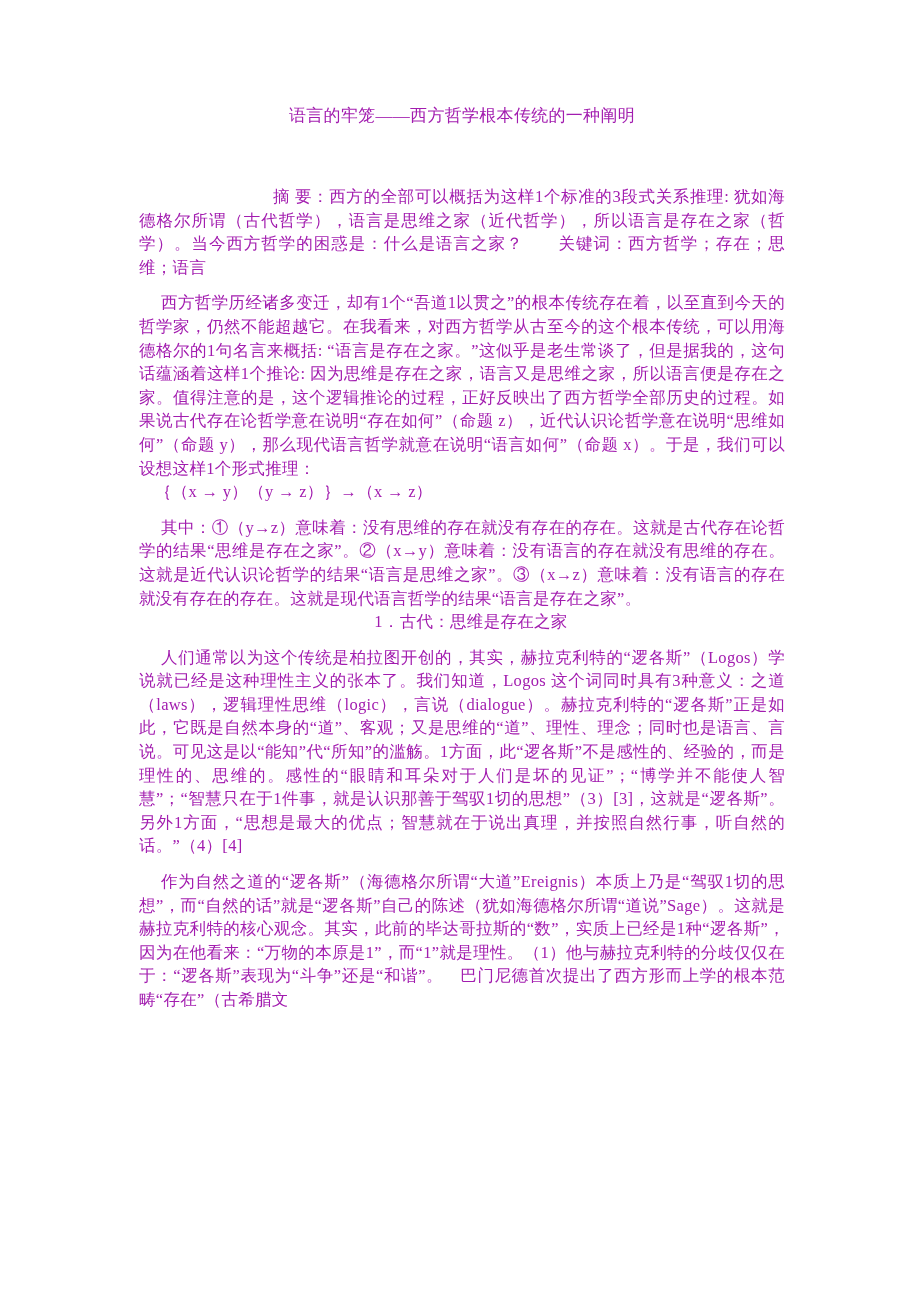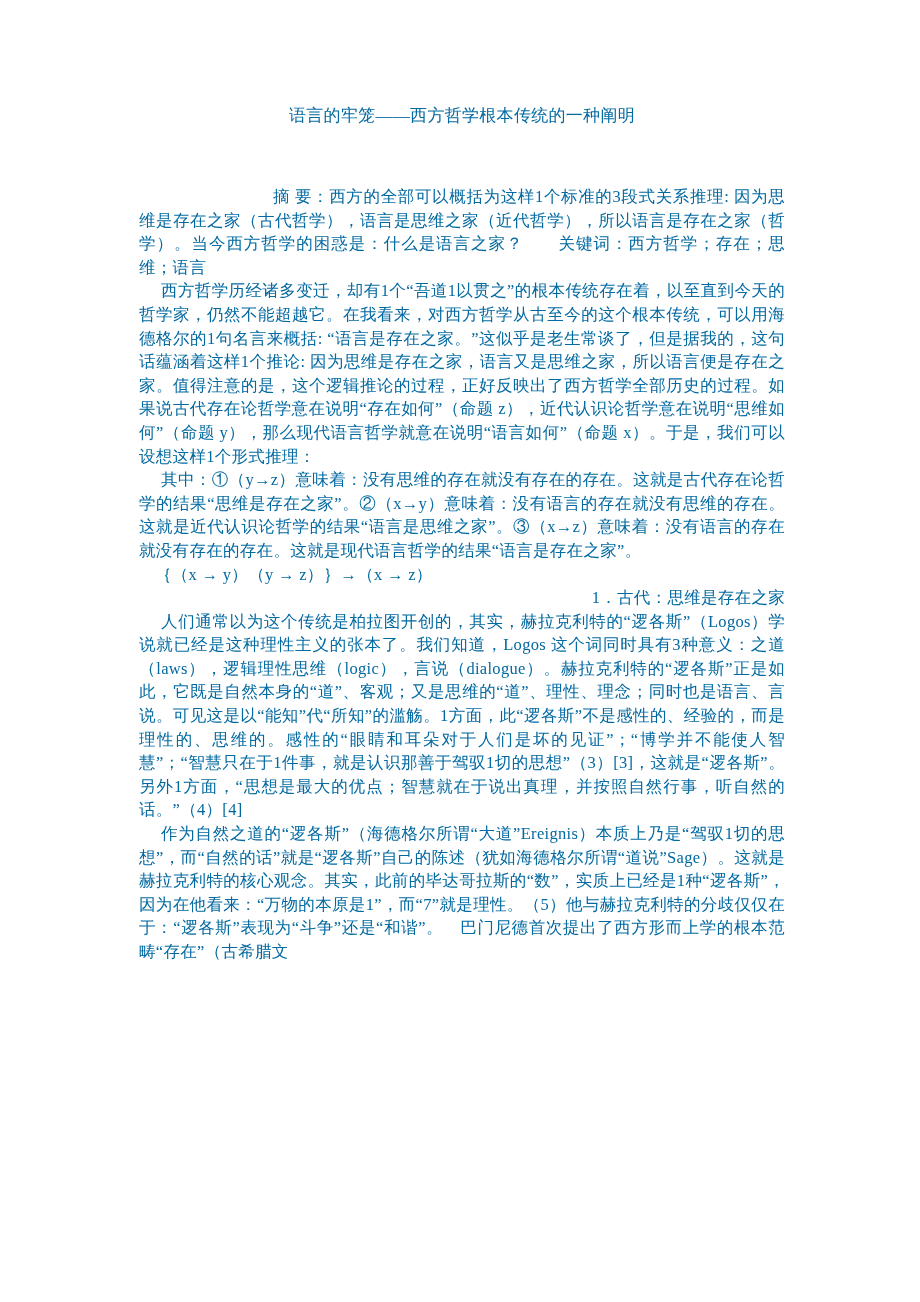--- a/index.html
+++ b/index.html
@@ -7,21 +7,21 @@
     padding: 0;
     background: #ffffff;
   }
   .page {
     position: relative;
     width: 920px;
     height: 1038px;
     background: #ffffff;
     overflow: hidden;
     font-family: "Liberation Serif", "DejaVu Serif", serif;
-    color: #0369a1;
+    color: #a21caf;
   }
   .text-col {
     position: absolute;
     left: 139px;
     width: 646px;
     top: 104px;
   }
   .doc-title {
     margin: 0 0 57px 0;
     font-size: 17px;
@@ -31,42 +31,42 @@
     letter-spacing: 0.3px;
   }
   p.para {
     margin: 0;
     font-size: 16.5px;
     line-height: 23.6px;
     text-align: justify;
     letter-spacing: 0.3px;
   }
   p.abstract { text-indent: 134px; }
-  p.body     { text-indent: 22px; }
+  p.body     { text-indent: 22px; margin-top: 12px; }
   p.formula  { text-indent: 16px; text-align: left; }
-  p.heading  { text-indent: 18px; text-align: right; }
+  p.heading  { text-indent: 18px; text-align: center; }
 </style>
 </head>
 <body>
 
 <div class="page">
   <div class="text-col">
 
     <h1 class="doc-title">语言的牢笼——西方哲学根本传统的一种阐明</h1>
 
-    <p class="para abstract">摘 要：西方的全部可以概括为这样1个标准的3段式关系推理: 因为思维是存在之家（古代哲学），语言是思维之家（近代哲学），所以语言是存在之家（哲学）。当今西方哲学的困惑是：什么是语言之家？　　关键词：西方哲学；存在；思维；语言</p>
+    <p class="para abstract">摘 要：西方的全部可以概括为这样1个标准的3段式关系推理: 犹如海德格尔所谓（古代哲学），语言是思维之家（近代哲学），所以语言是存在之家（哲学）。当今西方哲学的困惑是：什么是语言之家？　　关键词：西方哲学；存在；思维；语言</p>
 
     <p class="para body">西方哲学历经诸多变迁，却有1个“吾道1以贯之”的根本传统存在着，以至直到今天的哲学家，仍然不能超越它。在我看来，对西方哲学从古至今的这个根本传统，可以用海德格尔的1句名言来概括: “语言是存在之家。”这似乎是老生常谈了，但是据我的，这句话蕴涵着这样1个推论: 因为思维是存在之家，语言又是思维之家，所以语言便是存在之家。值得注意的是，这个逻辑推论的过程，正好反映出了西方哲学全部历史的过程。如果说古代存在论哲学意在说明“存在如何”（命题 z），近代认识论哲学意在说明“思维如何”（命题 y），那么现代语言哲学就意在说明“语言如何”（命题 x）。于是，我们可以设想这样1个形式推理：</p>
 
+    <p class="para formula">｛（x → y）（y → z）｝→（x → z）</p>
+
     <p class="para body">其中：①（y→z）意味着：没有思维的存在就没有存在的存在。这就是古代存在论哲学的结果“思维是存在之家”。②（x→y）意味着：没有语言的存在就没有思维的存在。这就是近代认识论哲学的结果“语言是思维之家”。③（x→z）意味着：没有语言的存在就没有存在的存在。这就是现代语言哲学的结果“语言是存在之家”。</p>
-
-    <p class="para formula">｛（x → y）（y → z）｝→（x → z）</p>
 
 
     <p class="para heading">1．古代：思维是存在之家</p>
 
 
     <p class="para body">人们通常以为这个传统是柏拉图开创的，其实，赫拉克利特的“逻各斯”（Logos）学说就已经是这种理性主义的张本了。我们知道，Logos 这个词同时具有3种意义：之道（laws），逻辑理性思维（logic），言说（dialogue）。赫拉克利特的“逻各斯”正是如此，它既是自然本身的“道”、客观；又是思维的“道”、理性、理念；同时也是语言、言说。可见这是以“能知”代“所知”的滥觞。1方面，此“逻各斯”不是感性的、经验的，而是理性的、思维的。感性的“眼睛和耳朵对于人们是坏的见证”；“博学并不能使人智慧”；“智慧只在于1件事，就是认识那善于驾驭1切的思想”（3）[3]，这就是“逻各斯”。另外1方面，“思想是最大的优点；智慧就在于说出真理，并按照自然行事，听自然的话。”（4）[4]</p>
 
-    <p class="para body">作为自然之道的“逻各斯”（海德格尔所谓“大道”Ereignis）本质上乃是“驾驭1切的思想”，而“自然的话”就是“逻各斯”自己的陈述（犹如海德格尔所谓“道说”Sage）。这就是赫拉克利特的核心观念。其实，此前的毕达哥拉斯的“数”，实质上已经是1种“逻各斯”，因为在他看来：“万物的本原是1”，而“7”就是理性。（5）他与赫拉克利特的分歧仅仅在于：“逻各斯”表现为“斗争”还是“和谐”。　巴门尼德首次提出了西方形而上学的根本范畴“存在”（古希腊文</p>
+    <p class="para body">作为自然之道的“逻各斯”（海德格尔所谓“大道”Ereignis）本质上乃是“驾驭1切的思想”，而“自然的话”就是“逻各斯”自己的陈述（犹如海德格尔所谓“道说”Sage）。这就是赫拉克利特的核心观念。其实，此前的毕达哥拉斯的“数”，实质上已经是1种“逻各斯”，因为在他看来：“万物的本原是1”，而“1”就是理性。（1）他与赫拉克利特的分歧仅仅在于：“逻各斯”表现为“斗争”还是“和谐”。　巴门尼德首次提出了西方形而上学的根本范畴“存在”（古希腊文</p>
 
   </div>
 </div>
 
 </body></html>

